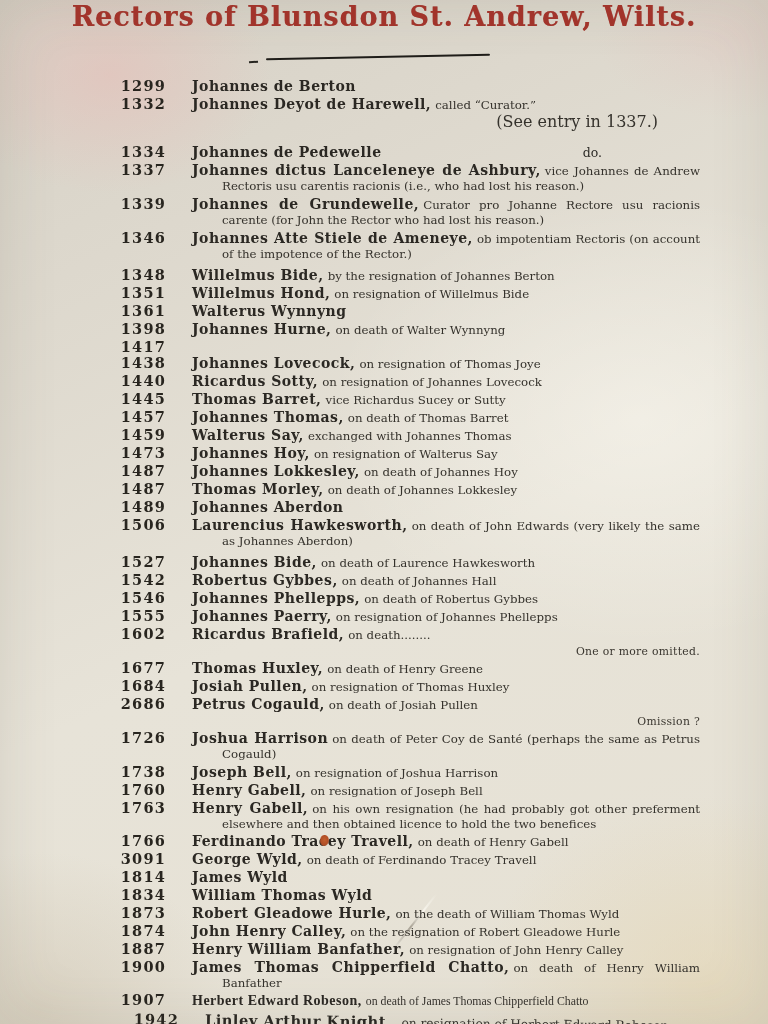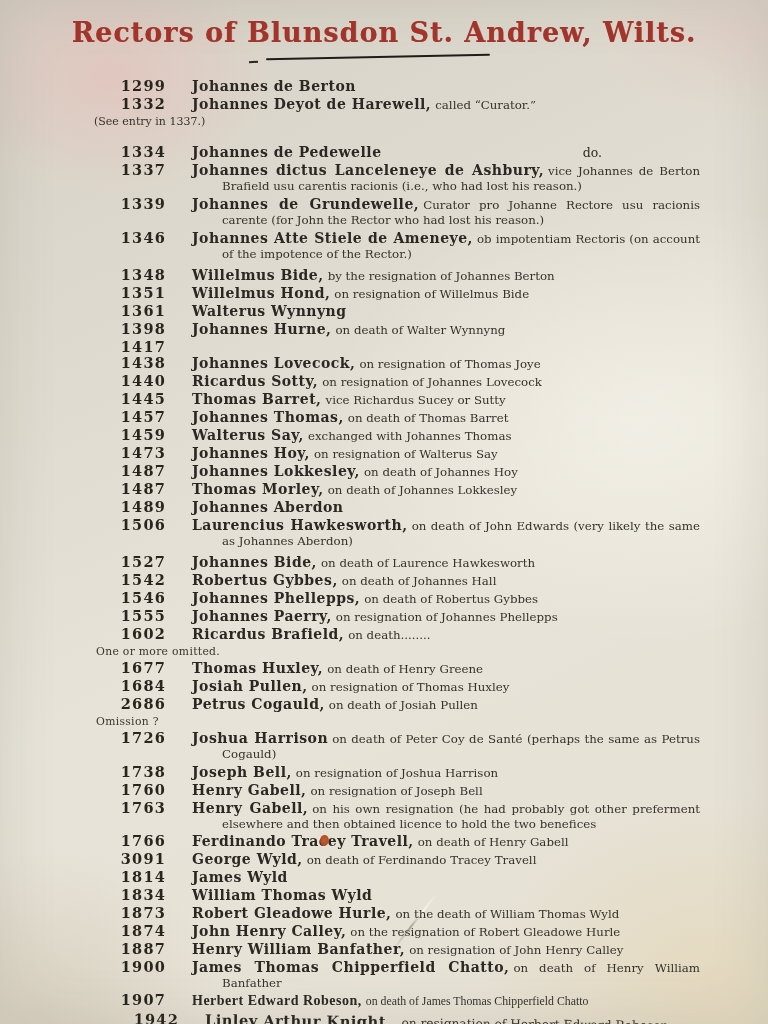--- a/index.html
+++ b/index.html
@@ -13,41 +13,41 @@
     background:
       radial-gradient(ellipse 230px 170px at 110px 75px, rgba(232,186,181,0.50), transparent 70%),
       radial-gradient(ellipse 200px 120px at 735px 35px, rgba(224,193,188,0.35), transparent 70%),
       radial-gradient(ellipse 320px 270px at 710px 990px, rgba(227,211,173,0.55), transparent 72%),
       radial-gradient(ellipse 260px 220px at 40px 1010px, rgba(206,196,176,0.55), transparent 72%),
       radial-gradient(ellipse 420px 300px at 640px 420px, rgba(255,253,246,0.45), transparent 75%),
       linear-gradient(155deg,#d6d1c6 0%,#ddd8cd 22%,#e7e3d8 55%,#e6e1d4 100%);
     box-shadow: inset 0 0 60px rgba(95,85,62,0.14);
   }
   .title{
-    position:absolute;top:17px;left:0;width:100%;text-align:center;
+    position:absolute;top:1px;left:0;width:100%;text-align:center;
     font-size:27px;font-weight:bold;letter-spacing:1px;
     color:#a2342b;
     text-shadow:0.4px 0.4px 0 rgba(130,40,32,0.45);
   }
   .rule-dash{position:absolute;top:61px;left:249px;width:9px;height:2px;background:#26241f;transform:rotate(-4deg);}
   .rule-main{position:absolute;top:56px;left:266px;width:224px;height:2.4px;background:#1f1d19;transform:rotate(-1.1deg);border-radius:1px;}
   .list{position:absolute;top:78px;left:94px;width:606px;}
   .row{display:flex;align-items:baseline;margin:0 0 1px 0;line-height:15px;position:relative;}
   .year{
     flex:0 0 72px;text-align:right;padding-right:26px;
     font-weight:bold;font-size:14.5px;letter-spacing:1.2px;color:#28251f;
   }
   .content{flex:1;font-size:12px;padding-left:30px;text-indent:-30px;}
   .wrap .content{text-align:justify;}
   .narrow .content{max-width:462px;font-family:Liberation Serif, serif;}
   .name{font-weight:bold;font-size:14px;letter-spacing:0.5px;color:#2b2823;}
   .note{font-size:11.8px;margin-left:4px;color:#35322c;}
-  .aside-row{ padding-right:42px;font-size:11px;line-height:15px;margin-bottom:15px;color:#35322c;}
+  .aside-row{ text-align:right;padding-right:42px;font-size:16px;line-height:15px;margin-bottom:15px;color:#35322c;}
   .inline-aside{margin-left:auto;font-size:12.5px;padding-right:98px;white-space:nowrap;}
-  .annotation{font-size:10.8px;line-height:13px;margin:2px 0 2px 2px;color:#3a362f;letter-spacing:0.3px;} .gap5{margin-top:5px;} .gap3{margin-top:3px;} .gap2{margin-top:2px;}
+  .annotation{font-size:10.8px;line-height:13px;margin:2px 0 2px 2px;color:#3a362f;letter-spacing:0.3px;text-align:right;} .gap5{margin-top:5px;} .gap3{margin-top:3px;} .gap2{margin-top:2px;}
   .m{margin-left:13px;transform-origin:left center;}
   .m .name{font-size:14.6px;}
   .m .note{font-size:12.2px;margin-left:10px;}
   .m1{transform:rotate(0.6deg);}
   .rust-spot{
     position:absolute;left:226px;top:2px;width:9px;height:11px;
     background:radial-gradient(ellipse at 50% 45%, #c35f2e 0%, #b24f26 55%, rgba(160,70,30,0.25) 100%);
     border-radius:45% 55% 50% 50%;transform:rotate(10deg);
   }
   .scratch{
@@ -80,21 +80,21 @@
     <div class="aside-row">(See entry in 1337.)</div>
 
     <div class="row gap3">
       <span class="year">1334</span>
       <span class="content"><span class="name">Johannes de Pedewelle</span></span>
       <span class="inline-aside">do.</span>
     </div>
 
     <div class="row wrap">
       <span class="year">1337</span>
-      <span class="content"><span class="name">Johannes dictus Lanceleneye de Ashbury,</span><span class="note">vice Johannes de Berton Brafield usu carentis racionis (i.e., who had lost his reason.)</span></span>
+      <span class="content"><span class="name">Johannes dictus Lanceleneye de Ashbury,</span><span class="note">vice Johannes de Andrew Rectoris usu carentis racionis (i.e., who had lost his reason.)</span></span>
     </div>
 
     <div class="row wrap gap2">
       <span class="year">1339</span>
       <span class="content"><span class="name">Johannes de Grundewelle,</span><span class="note">Curator pro Johanne Rectore usu racionis carente (for John the Rector who had lost his reason.)</span></span>
     </div>
 
     <div class="row wrap gap2">
       <span class="year">1346</span>
       <span class="content"><span class="name">Johannes Atte Stiele de Ameneye,</span><span class="note">ob impotentiam Rectoris (on account of the impotence of the Rector.)</span></span>

